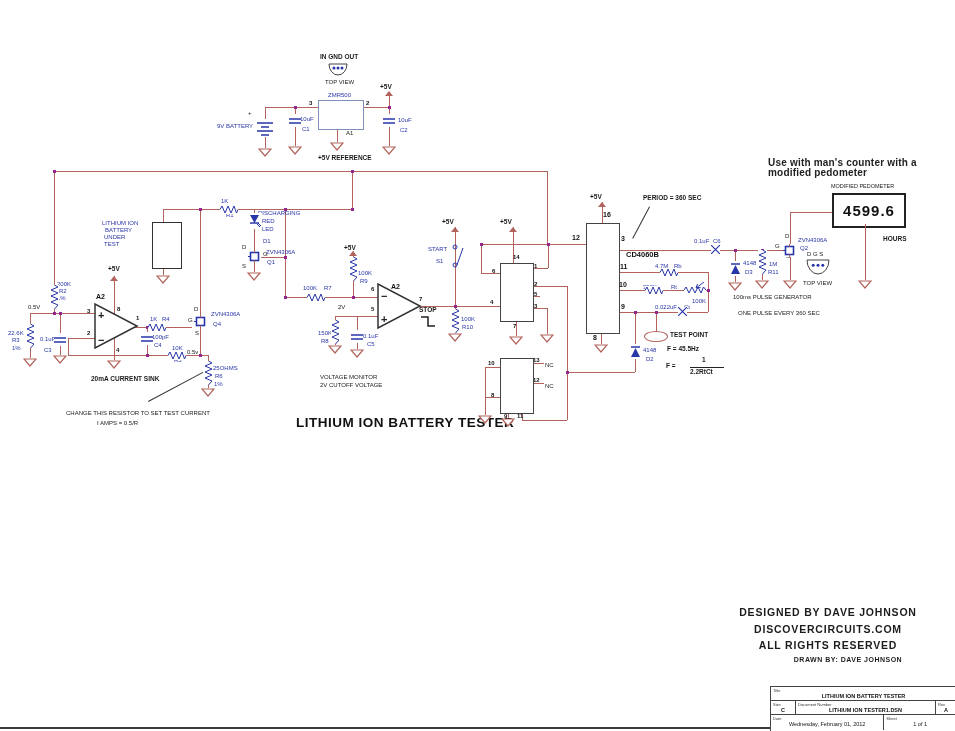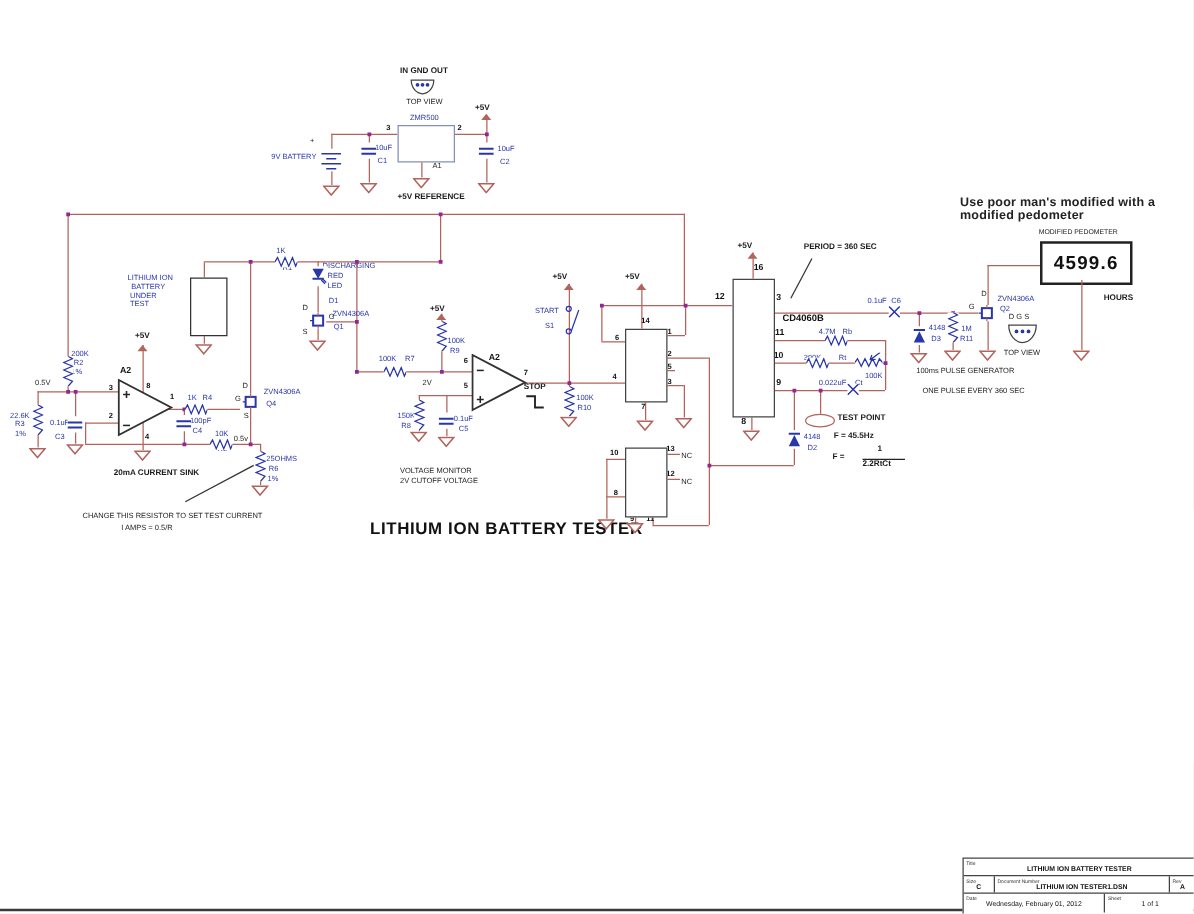--- a/index.html
+++ b/index.html
@@ -43,20 +43,26 @@
 </style>
 </head>
 <body>
 
 <div class="sheet" id="schematic">
 
   <div class="pedometer">
     <div class="ped-value">4599.6</div>
   </div>
 
+  <div class="credits">
+    <div class="c1">DESIGNED BY DAVE JOHNSON</div>
+    <div class="c1">DISCOVERCIRCUITS.COM</div>
+    <div class="c1">ALL RIGHTS RESERVED</div>
+    <div class="c4">DRAWN BY: DAVE JOHNSON</div>
+  </div>
 
   <div class="sheetline"></div>
 
   <div class="tblock">
     <div class="trow" style="height:13px">
       <div class="tcell" style="flex:1;border-right:none">
         <span class="tlab">Title</span>
         <span class="tval">LITHIUM ION BATTERY TESTER</span>
       </div>
     </div>
@@ -330,21 +336,21 @@
     <div class="lb bk" style="left: 775px; top: 243px;">G</div>
     <div class="lb bk" style="left: 786px; top: 253px;">S</div>
     <div class="lb nv" style="left: 798px; top: 237px;">ZVN4306A</div>
     <div class="lb nv" style="left: 800px; top: 245px;">Q2</div>
     <div class="lb bk" style="left: 807px; top: 251px;">D G S</div>
     <div class="lb bk" style="left: 803px; top: 280px;">TOP VIEW</div>
     <div class="lb in5" style="left: 831px; top: 184px;">MODIFIED PEDOMETER</div>
     <div class="lb bkb" style="left: 883px; top: 236px;">HOURS</div>
     <div class="lb bk" style="left: 733px; top: 294px;">100ms PULSE GENERATOR</div>
     <div class="lb bk" style="left: 738px; top: 310px;">ONE PULSE EVERY 360 SEC</div>
-    <div class="lb head" style="left: 768px; top: 158px;">Use poor man's modified with a</div>
+    <div class="lb head" style="left: 768px; top: 158px;">Use with man's counter with a</div>
     <div class="lb head" style="left: 768px; top: 168px;">modified pedometer</div>
     <div class="dot" style="left: 293.5px; top: 105.5px;"></div>
     <div class="dot" style="left: 387.5px; top: 105.5px;"></div>
     <div class="dot" style="left: 52.5px; top: 169.5px;"></div>
     <div class="dot" style="left: 350.5px; top: 169.5px;"></div>
     <div class="dot" style="left: 52.5px; top: 311.5px;"></div>
     <div class="dot" style="left: 58.5px; top: 311.5px;"></div>
     <div class="dot" style="left: 145.5px; top: 325.5px;"></div>
     <div class="dot" style="left: 145.5px; top: 353.5px;"></div>
     <div class="dot" style="left: 198.5px; top: 353.5px;"></div>

